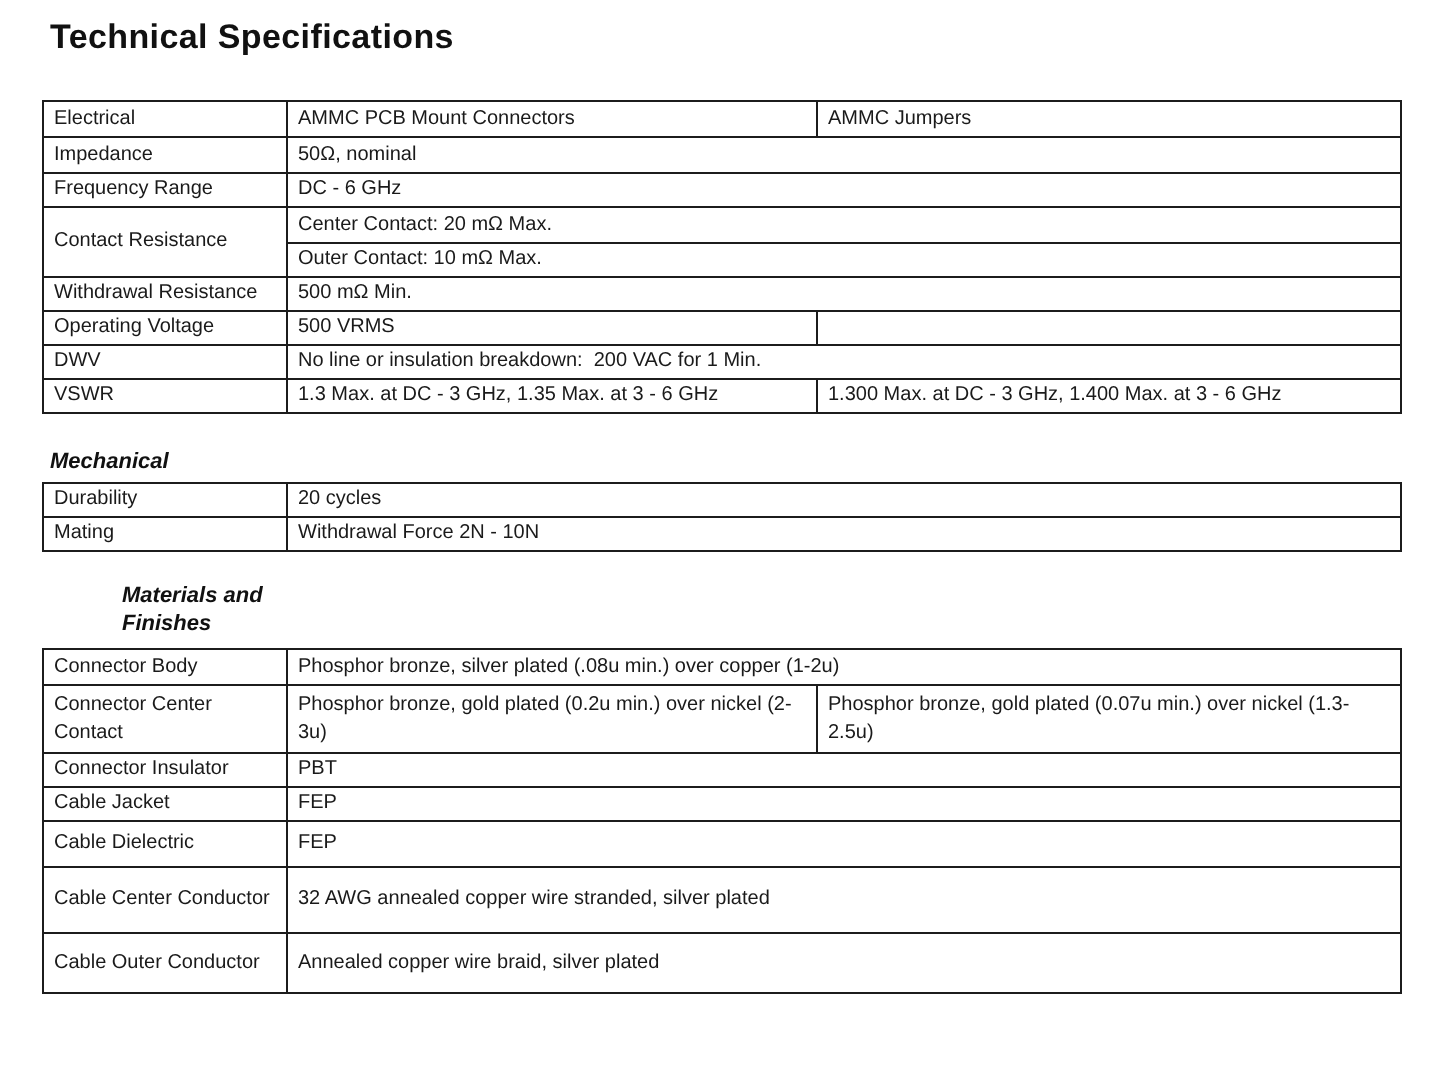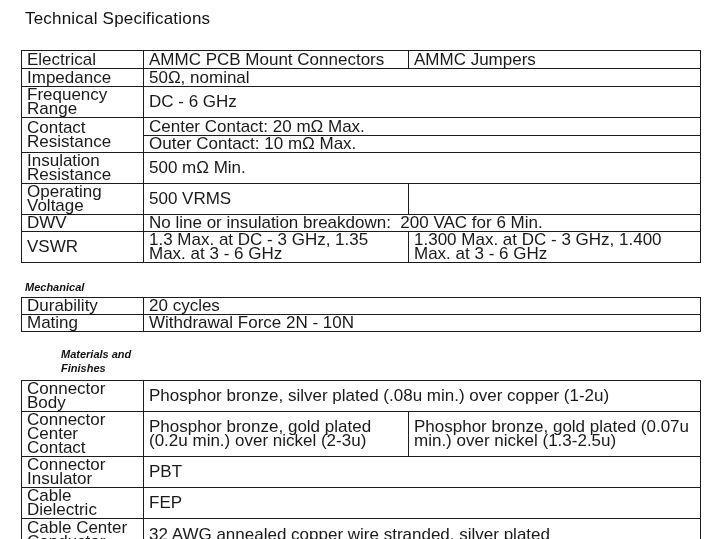--- a/index.html
+++ b/index.html
@@ -7,41 +7,41 @@
     width: 720px; height: 539px;
     background: #ffffff;
     font-family: "Liberation Sans", sans-serif;
     color: #1a1a1a;
     overflow: hidden;
   }
   .page { padding: 9px 20px 0 21px; }
 
   .doc-title {
     font-size: 17px;
-    font-weight: normal;
+    font-weight: bold;
     color: #111111;
     margin-left: 4px;
     letter-spacing: 0.2px;
   }
 
   .section-heading {
     font-size: 11px;
     font-weight: bold;
     color: #111111;
     margin-left: 4px;
     line-height: 14px;
     font-style: italic;
   }
   .section-heading.wrap { max-width: 95px; }
 
   table.spec {
     border-collapse: collapse;
     table-layout: fixed;
     width: 679px;
-    font-size: 17px;
+    font-size: 10px;
     line-height: 14px;
   }
   col.c-label { width: 122px; }
   col.c-mid   { width: 265px; }
   col.c-right { width: 292px; }
 
   table.spec td, table.spec th {
     border: 1px solid #1c1c1c;
     padding: 1px 5px;
     vertical-align: middle;
@@ -98,31 +98,31 @@
       <td class="center" colspan="2">DC - 6 GHz</td>
     </tr>
     <tr class="h18">
       <td rowspan="2">Contact Resistance</td>
       <td class="center" colspan="2">Center Contact: 20 mΩ Max.</td>
     </tr>
     <tr class="h19">
       <td class="center" colspan="2">Outer Contact: 10 mΩ Max.</td>
     </tr>
     <tr class="h19">
-      <td>Insulation Resistance</td>
+      <td>Withdrawal Resistance</td>
       <td class="center" colspan="2">500 mΩ Min.</td>
     </tr>
     <tr class="h19">
       <td>Operating Voltage</td>
       <td>500 VRMS</td>
       <td></td>
     </tr>
     <tr class="h19">
       <td>DWV</td>
-      <td class="center" colspan="2">No line or insulation breakdown:  200 VAC for 6 Min.</td>
+      <td class="center" colspan="2">No line or insulation breakdown:  200 VAC for 1 Min.</td>
     </tr>
     <tr class="h19">
       <td>VSWR</td>
       <td>1.3 Max. at DC - 3 GHz, 1.35 Max. at 3 - 6 GHz</td>
       <td>1.300 Max. at DC - 3 GHz, 1.400 Max. at 3 - 6 GHz</td>
     </tr>
   </tbody>
     </table>
 
   <div class="section-heading mt-mech-head">Mechanical</div>
@@ -158,24 +158,32 @@
     </tr>
     <tr class="h34">
       <td>Connector Center Contact</td>
       <td>Phosphor bronze, gold plated (0.2u min.) over nickel (2-3u)</td>
       <td>Phosphor bronze, gold plated (0.07u min.) over nickel (1.3-2.5u)</td>
     </tr>
     <tr class="h19">
       <td>Connector Insulator</td>
       <td class="center" colspan="2">PBT</td>
     </tr>
+    <tr class="h19">
+      <td>Cable Jacket</td>
+      <td class="center" colspan="2">FEP</td>
+    </tr>
     <tr class="h23">
       <td>Cable Dielectric</td>
       <td class="center" colspan="2">FEP</td>
     </tr>
     <tr class="h33">
       <td>Cable Center Conductor</td>
       <td class="center" colspan="2">32 AWG annealed copper wire stranded, silver plated</td>
     </tr>
+    <tr class="h30">
+      <td>Cable Outer Conductor</td>
+      <td class="center" colspan="2">Annealed copper wire braid, silver plated</td>
+    </tr>
   </tbody>
     </table>
 
 </div>
 
 </body></html>

